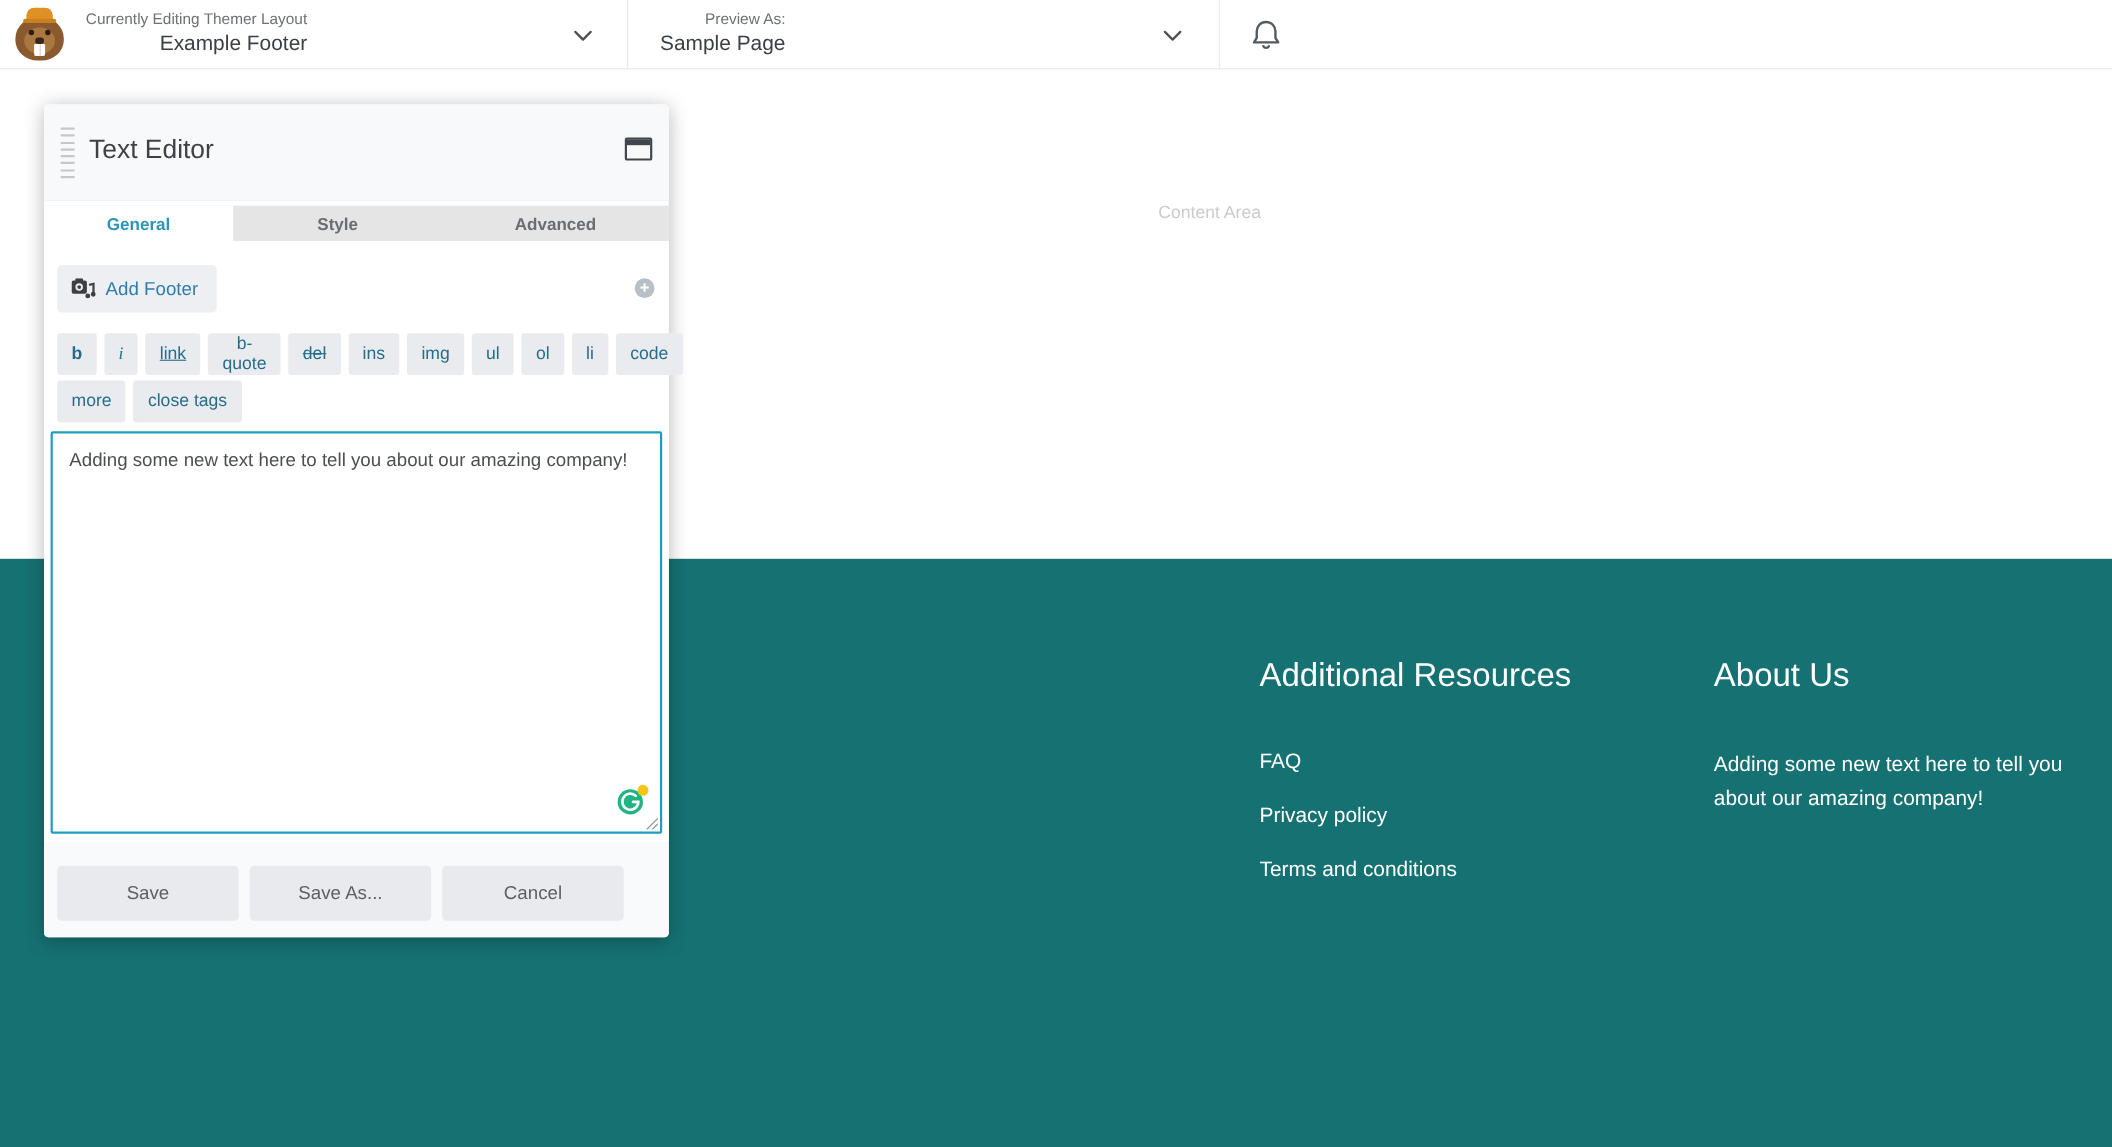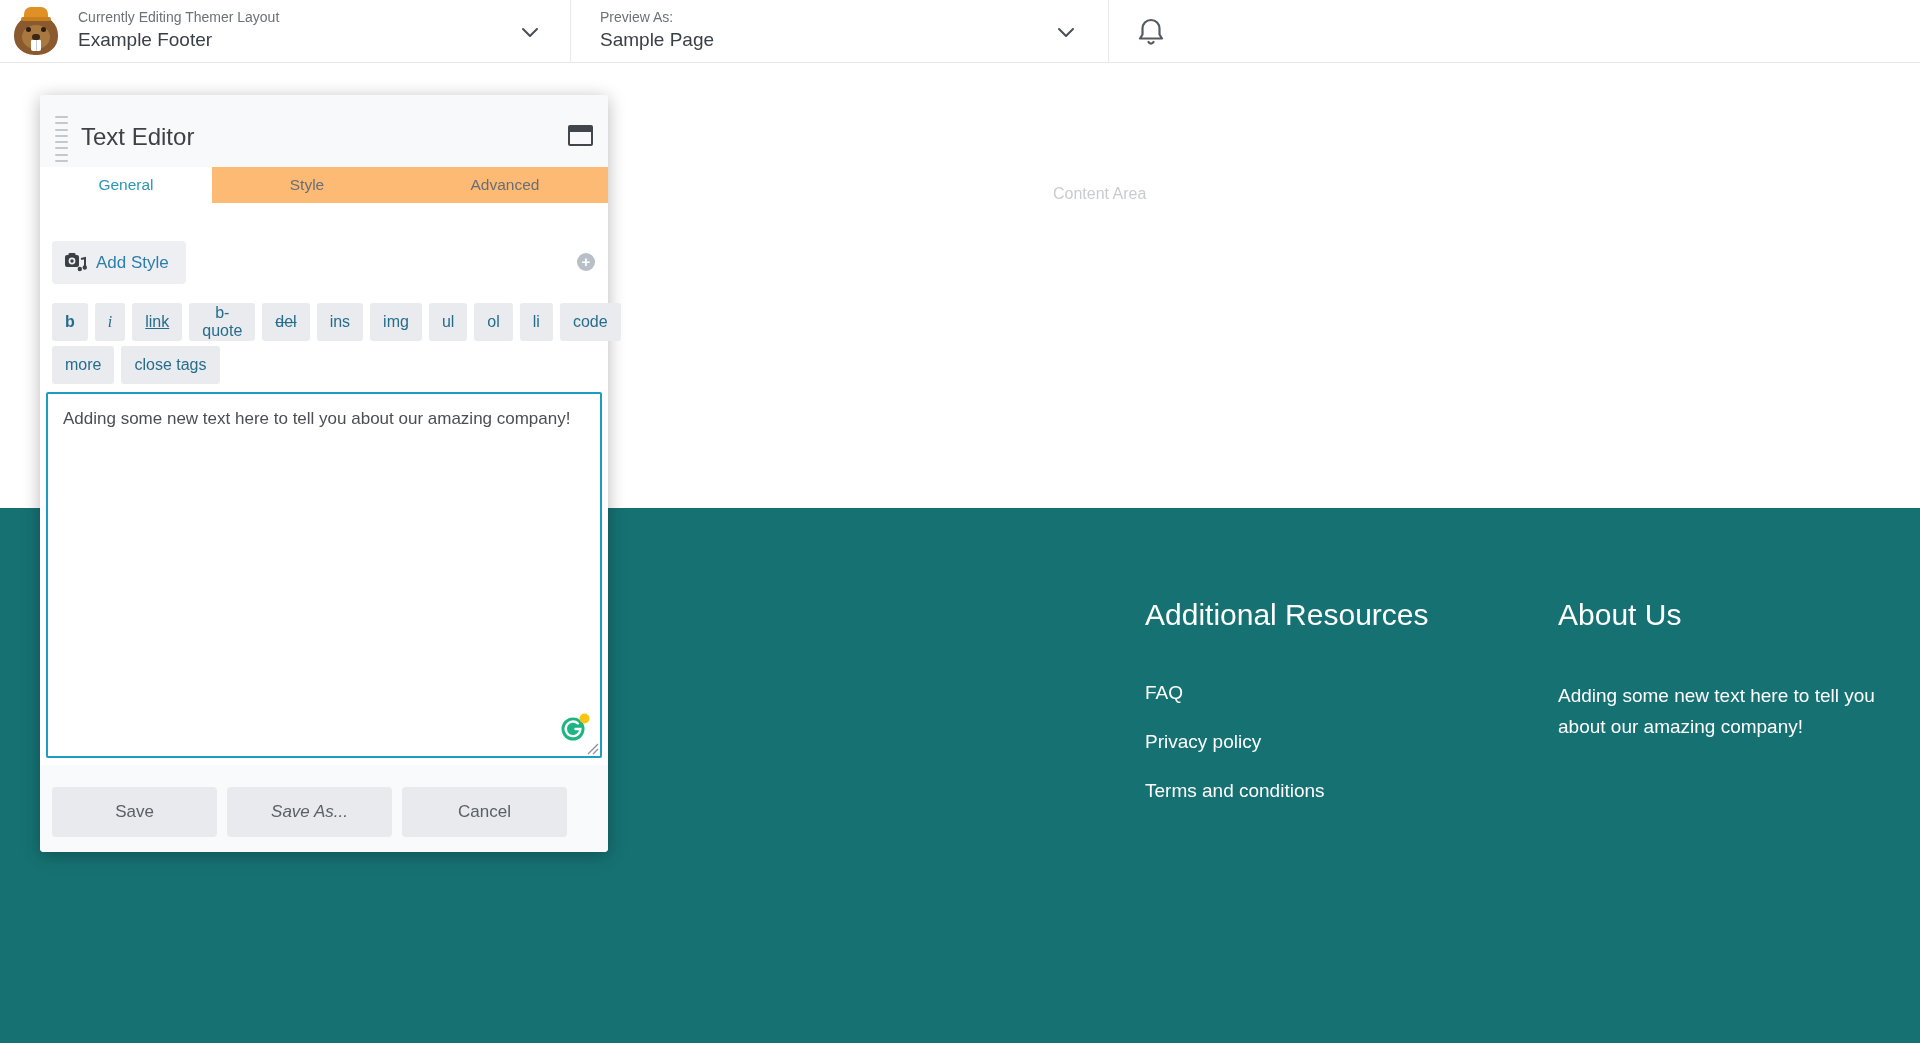--- a/index.html
+++ b/index.html
@@ -15,21 +15,21 @@
   .logo { position:absolute; left:12px; top:7px; width:48px; height:49px; cursor:pointer; }
   .logo .head { position:absolute; left:2px; top:8px; width:44px; height:40px; background:#8a5a2e; border-radius:50% 50% 46% 46%; }
   .logo .face { position:absolute; left:10px; top:18px; width:28px; height:24px; background:#a87840; border-radius:50%; }
   .logo .hat { position:absolute; left:12px; top:0; width:24px; height:12px; background:#e09126; border-radius:7px 7px 2px 2px; }
   .logo .brim { position:absolute; left:9px; top:10px; width:30px; height:4px; background:#c87f1e; border-radius:2px; }
   .logo .eye { position:absolute; top:20px; width:5px; height:5px; background:#2d1d10; border-radius:50%; }
   .logo .eye.l { left:14px; } .logo .eye.r { left:29px; }
   .logo .nose { position:absolute; left:20px; top:27px; width:8px; height:6px; background:#3a2614; border-radius:3px; }
   .logo .teeth { position:absolute; left:19px; top:33px; width:10px; height:11px; background:#fff; border-radius:1px 1px 2px 2px; }
   .logo .teeth:after { content:""; position:absolute; left:4.5px; top:0; width:1px; height:11px; background:#cfcfcf; }
-  .tb-text { position:absolute; top:9px; cursor:pointer; }
+  .tb-text { position:absolute; top:9px; cursor:pointer;text-align:right; }
   .tb-label { font-size:14px; color:#6c7176; line-height:17px; }
   .tb-value { font-size:19px; color:#3b4046; line-height:26px; margin-top:1px; }
   .chev { position:absolute; top:27px; width:18px; height:12px; }
   .bell { position:absolute; left:1136px; top:16px; width:30px; height:32px; cursor:pointer; }
 
   
   .content-area-label { position:absolute; left:1053px; top:185px; font-size:16px; color:#c9cbcd; z-index:1; }
   .site-footer { position:absolute; left:0; top:508px; width:1920px; height:535px; background:#167172; z-index:2; }
 
   .f-col-form { position:absolute; left:732px; top:88px; width:353px; }
@@ -51,21 +51,21 @@
   
   .panel { position:absolute; left:40px; top:95px; width:568px; height:757px; background:#fff; border-radius:4px;
            box-shadow:0 3px 18px rgba(0,0,0,.28); z-index:20; }
   .p-header { position:absolute; left:0; top:0; width:568px; height:88px; background:#f8f9fa; border-bottom:1px solid #ebedef; border-radius:4px 4px 0 0; }
   .drag-handle { position:absolute; left:15px; top:21px; width:13px; height:46px; cursor:move; display:flex; flex-direction:column; justify-content:space-between; }
   .drag-handle i { display:block; width:13px; height:2px; background:#c3c8cd; border-radius:1px; }
   .p-title { position:absolute; left:41px; top:28px; font-size:24px; color:#3e4247; }
   .win-icon { position:absolute; right:15px; top:30px; width:25px; height:21px; border:2px solid #41464c; border-radius:2px; cursor:pointer; }
   .win-icon:before { content:""; position:absolute; left:0; top:0; width:21px; height:5px; background:#41464c; }
 
-  .p-tabs { position:absolute; left:0; top:72px; width:568px; height:36px; display:flex; background:#fdba74; }
+  .p-tabs { position:absolute; left:0; top:92px; width:568px; height:36px; display:flex; background:#e5e5e5;font-weight:bold; }
   .p-tab { height:36px; display:flex; align-items:center; justify-content:center; font-size:15.5px; color:#696e74; cursor:pointer; }
   .p-tab.t0 { width:172px; background:#fff; color:#2d96b6; }
   .p-tab.t1 { width:190px; } .p-tab.t2 { width:206px; }
 
   .p-body { position:absolute; left:0; top:124px; width:568px; height:546px; background:#fff; }
   .add-media { position:absolute; left:12px; top:22px; height:43px; background:#edeff2; border:none; border-radius:4px; display:flex; align-items:center; gap:9px; padding:0 17px 0 13px; cursor:pointer; font-family:"Liberation Sans",sans-serif; }
   .add-media span { font-size:17px; color:#2e7dab; }
   .plus-btn { position:absolute; right:13px; top:34px; width:18px; height:18px; border-radius:50%; background:#b9bfc6; color:#fff; font-size:15px; line-height:17px; text-align:center; font-weight:bold; cursor:pointer; }
   .qt-row { position:absolute; left:12px; display:flex; gap:7px; }
   .qt-row.r1 { top:84px; } .qt-row.r2 { top:127px; }
@@ -73,21 +73,21 @@
   .qt-b { font-weight:bold; } .qt-i { font-style:italic; font-family:"Liberation Serif",serif; }
   .qt-link { text-decoration:underline; } .qt-del { text-decoration:line-through; }
   .editor-wrap { position:absolute; left:6px; top:173px; width:556px; height:366px; }
   .editor { width:556px; height:366px; border:2px solid #1d9ec0; border-radius:2px; background:#fff; padding:13px 15px; font-size:17px; line-height:24px; color:#4b4f54; font-family:"Liberation Sans",sans-serif; resize:none; outline:none; }
   .grammarly { position:absolute; right:11px; bottom:14px; width:32px; height:32px; cursor:pointer; }
   .ed-resize { position:absolute; right:3px; bottom:3px; }
 
   .p-footer { position:absolute; left:0; top:670px; width:568px; height:87px; background:#f9fafb; border-radius:0 0 4px 4px; }
   .p-btn { position:absolute; top:22px; height:50px; background:#e8eaed; border:none; border-radius:4px; font-size:17px; color:#5b6065; font-family:"Liberation Sans",sans-serif; cursor:pointer; }
   .p-btn.save { left:12px; width:165px; }
-  .p-btn.saveas { left:187px; width:165px;font-style:italic; }
+  .p-btn.saveas { left:187px; width:165px; }
   .p-btn.cancel { left:362px; width:165px; }
 </style>
 </head>
 <body>
 
 <div id="stage">
 
   <div class="content-area-label">Content Area</div>
 
   <div class="site-footer">
@@ -165,21 +165,21 @@
       <button class="add-media">
         <svg width="22" height="19" viewBox="0 0 22 19">
           <rect x="0" y="2" width="14" height="12" rx="2" fill="#3a4046"></rect>
           <rect x="3.5" y="0" width="7" height="3" rx="1" fill="#3a4046"></rect>
           <circle cx="7" cy="8" r="3.4" fill="#edeff2"></circle>
           <circle cx="7" cy="8" r="1.7" fill="#3a4046"></circle>
           <path d="M16 6 L20 5 L20 13" fill="none" stroke="#3a4046" stroke-width="2"></path>
           <circle cx="14.8" cy="16" r="2.2" fill="#3a4046"></circle>
           <circle cx="19.8" cy="14.5" r="2.2" fill="#3a4046"></circle>
         </svg>
-        <span>Add Style</span>
+        <span>Add Footer</span>
       </button>
       <div class="plus-btn">+</div>
 
       <div class="qt-row r1">
         <button class="qt qt-b">b</button>
         <button class="qt qt-i">i</button>
         <button class="qt qt-link">link</button>
         <button class="qt">b-quote</button>
         <button class="qt qt-del">del</button>
         <button class="qt">ins</button>

